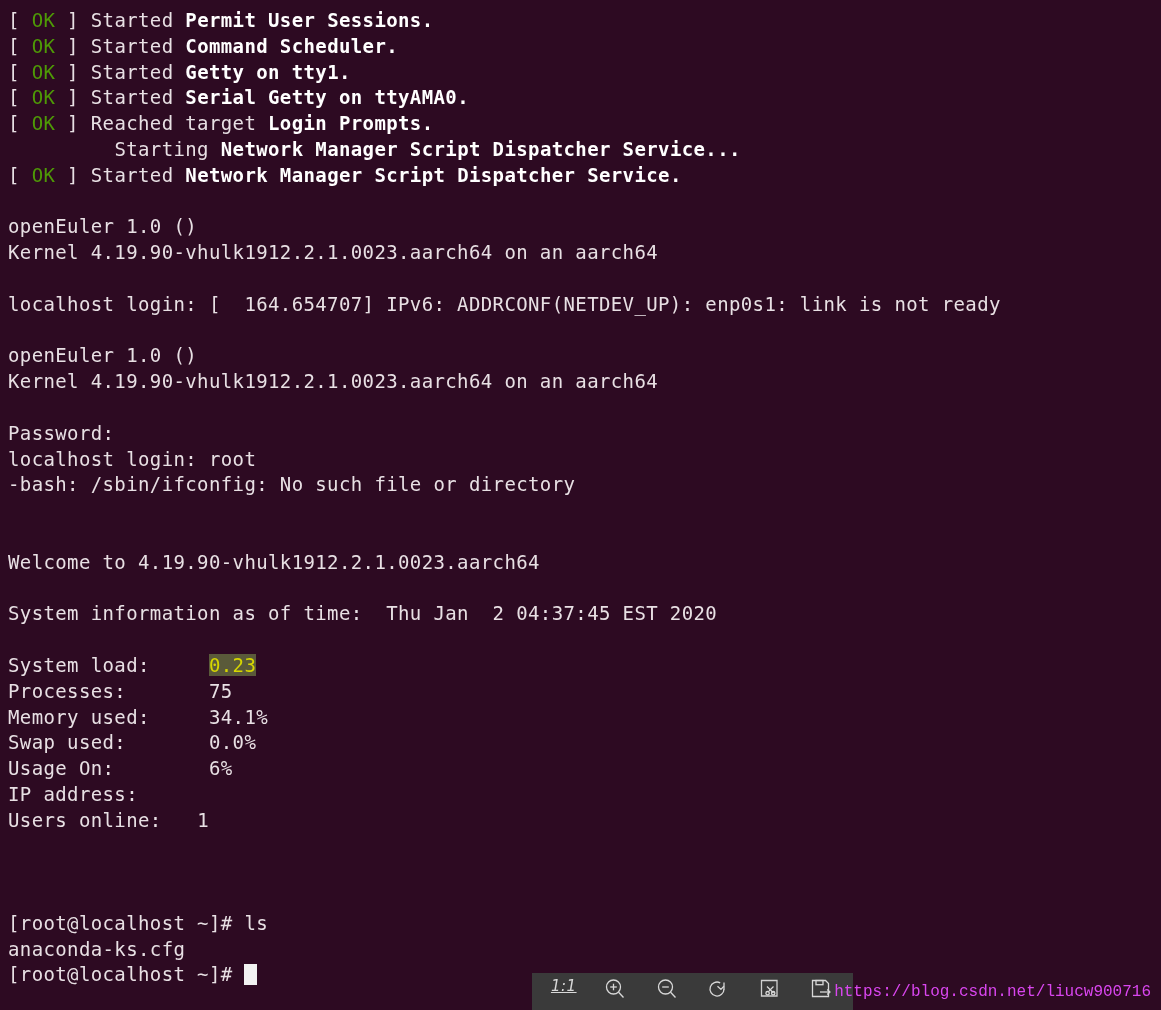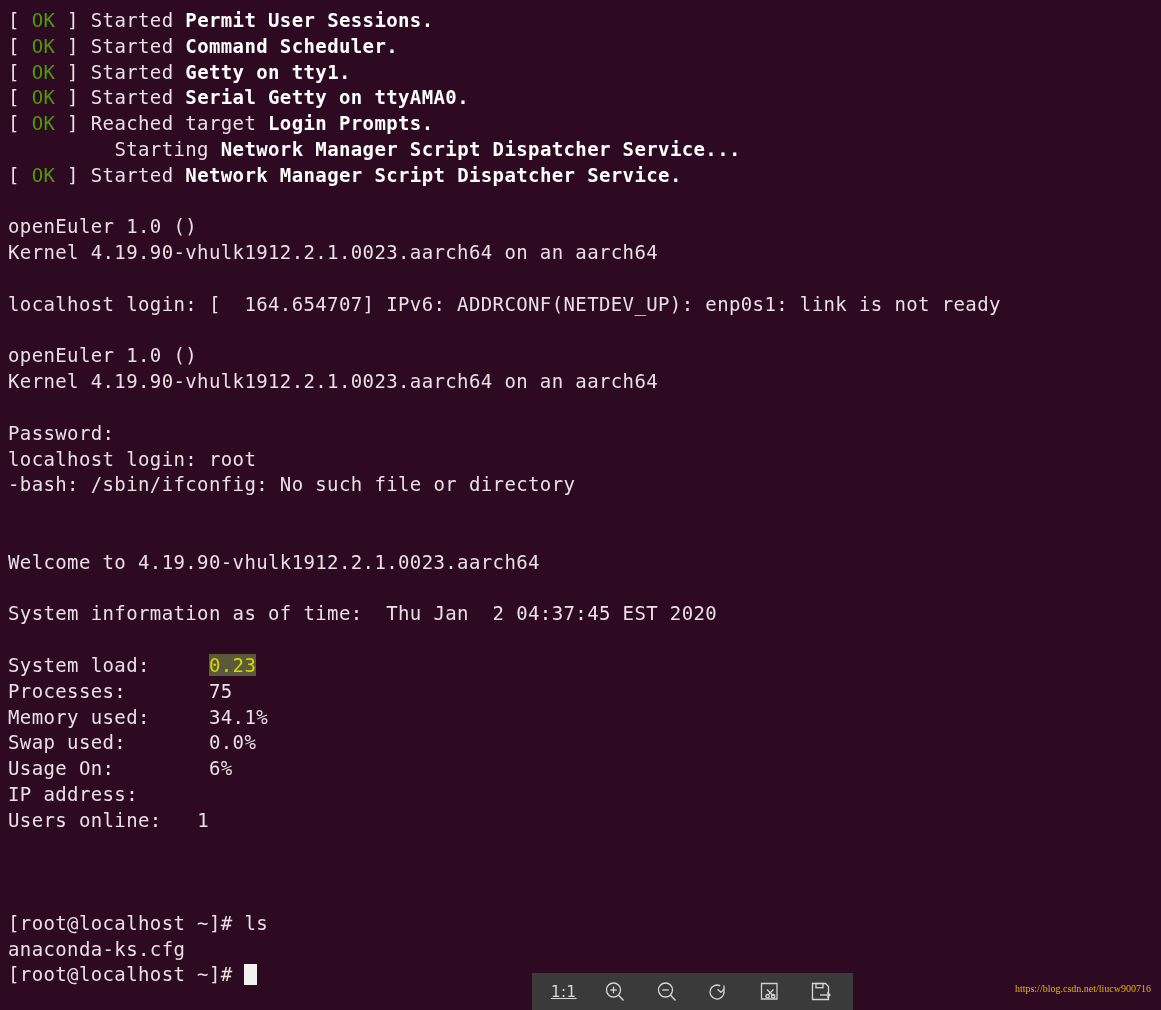--- a/index.html
+++ b/index.html
@@ -57,39 +57,39 @@
     display: flex;
     align-items: center;
     justify-content: space-around;
     padding: 0 6px;
     box-sizing: border-box;
   }
   .tb-item {
     width: 34px;
     height: 30px;
     display: flex;
-    align-items: center;
     justify-content: center;
     color: #d8d8d8;
+    font-style: italic;
   }
   .tb-ratio {
     font-family: "DejaVu Sans", sans-serif;
     font-size: 15px;
     color: #d8d8d8;
     text-decoration: underline;
     letter-spacing: 0.5px;
   }
   .tb-item svg { display: block; }
   #watermark {
     position: absolute;
     right: 10px;
     top: 983px;
-    font-family: Liberation Serif, serif;
-    font-size: 10px;
-    color: #eab308;
+    font-family: Liberation Mono, monospace;
+    font-size: 16px;
+    color: #d946ef;
     white-space: pre;
   }
 </style>
 </head>
 <body>
 
 <div id="screen">
 
   <div id="term">
 

